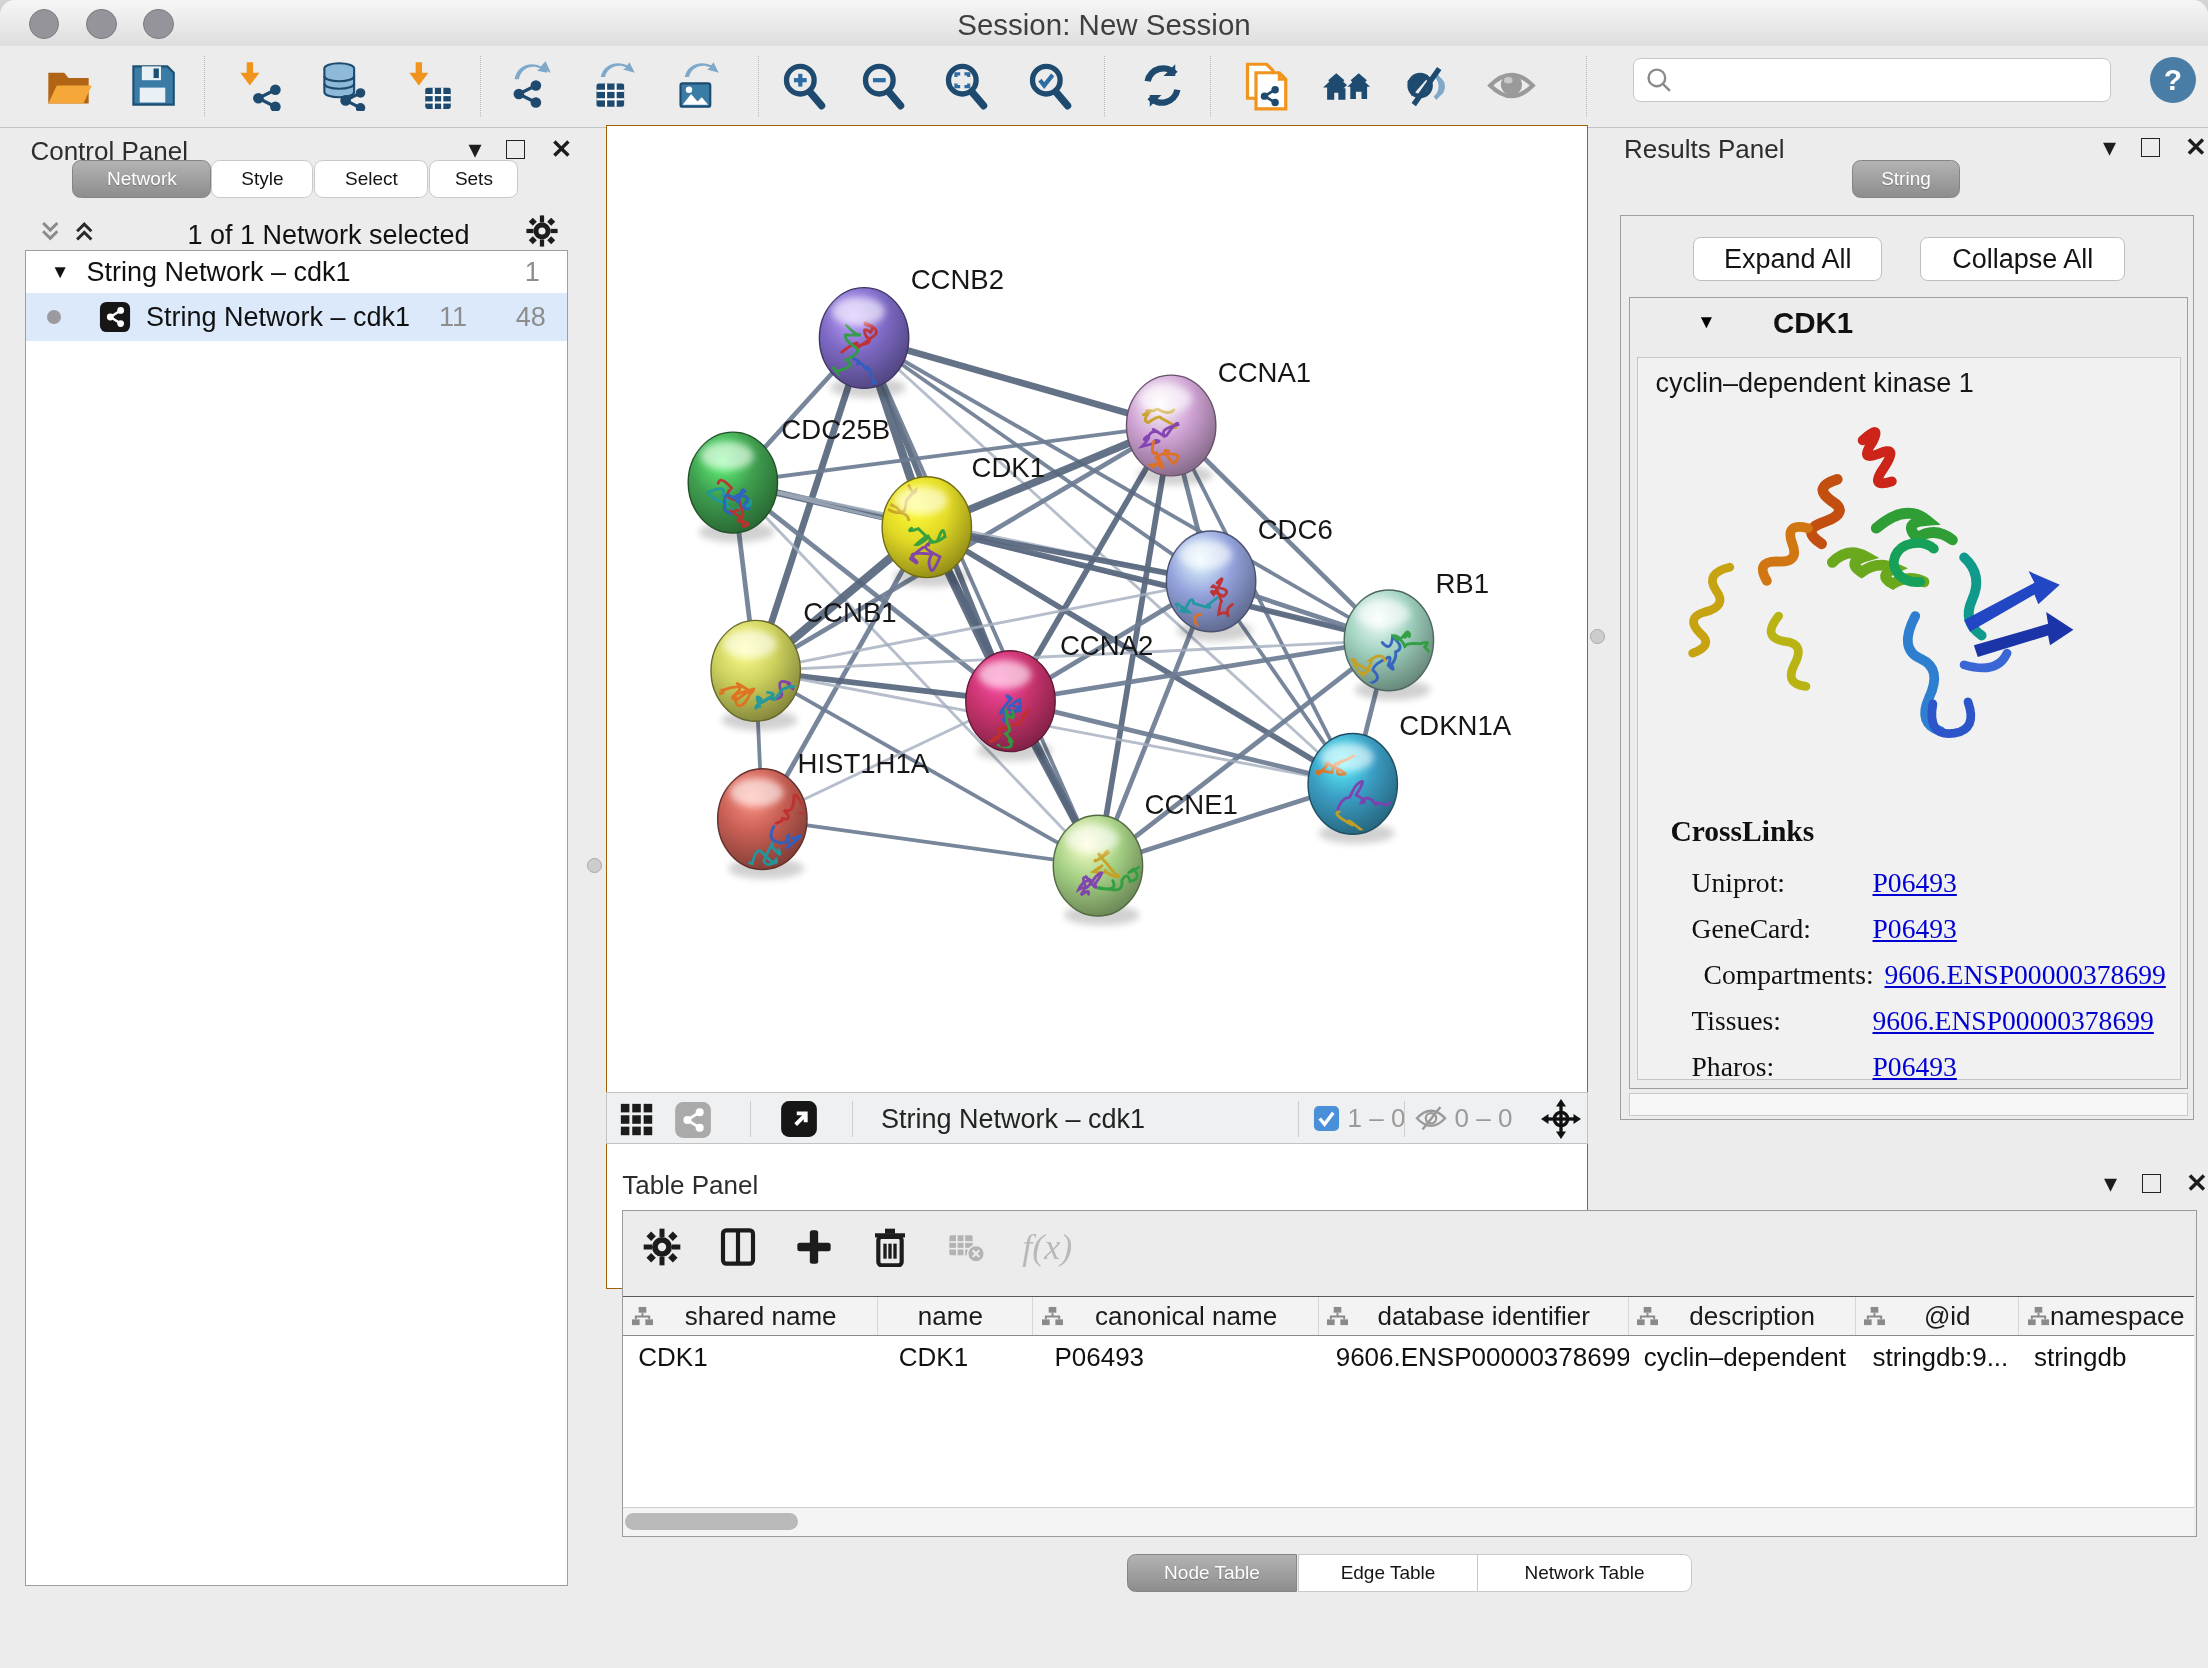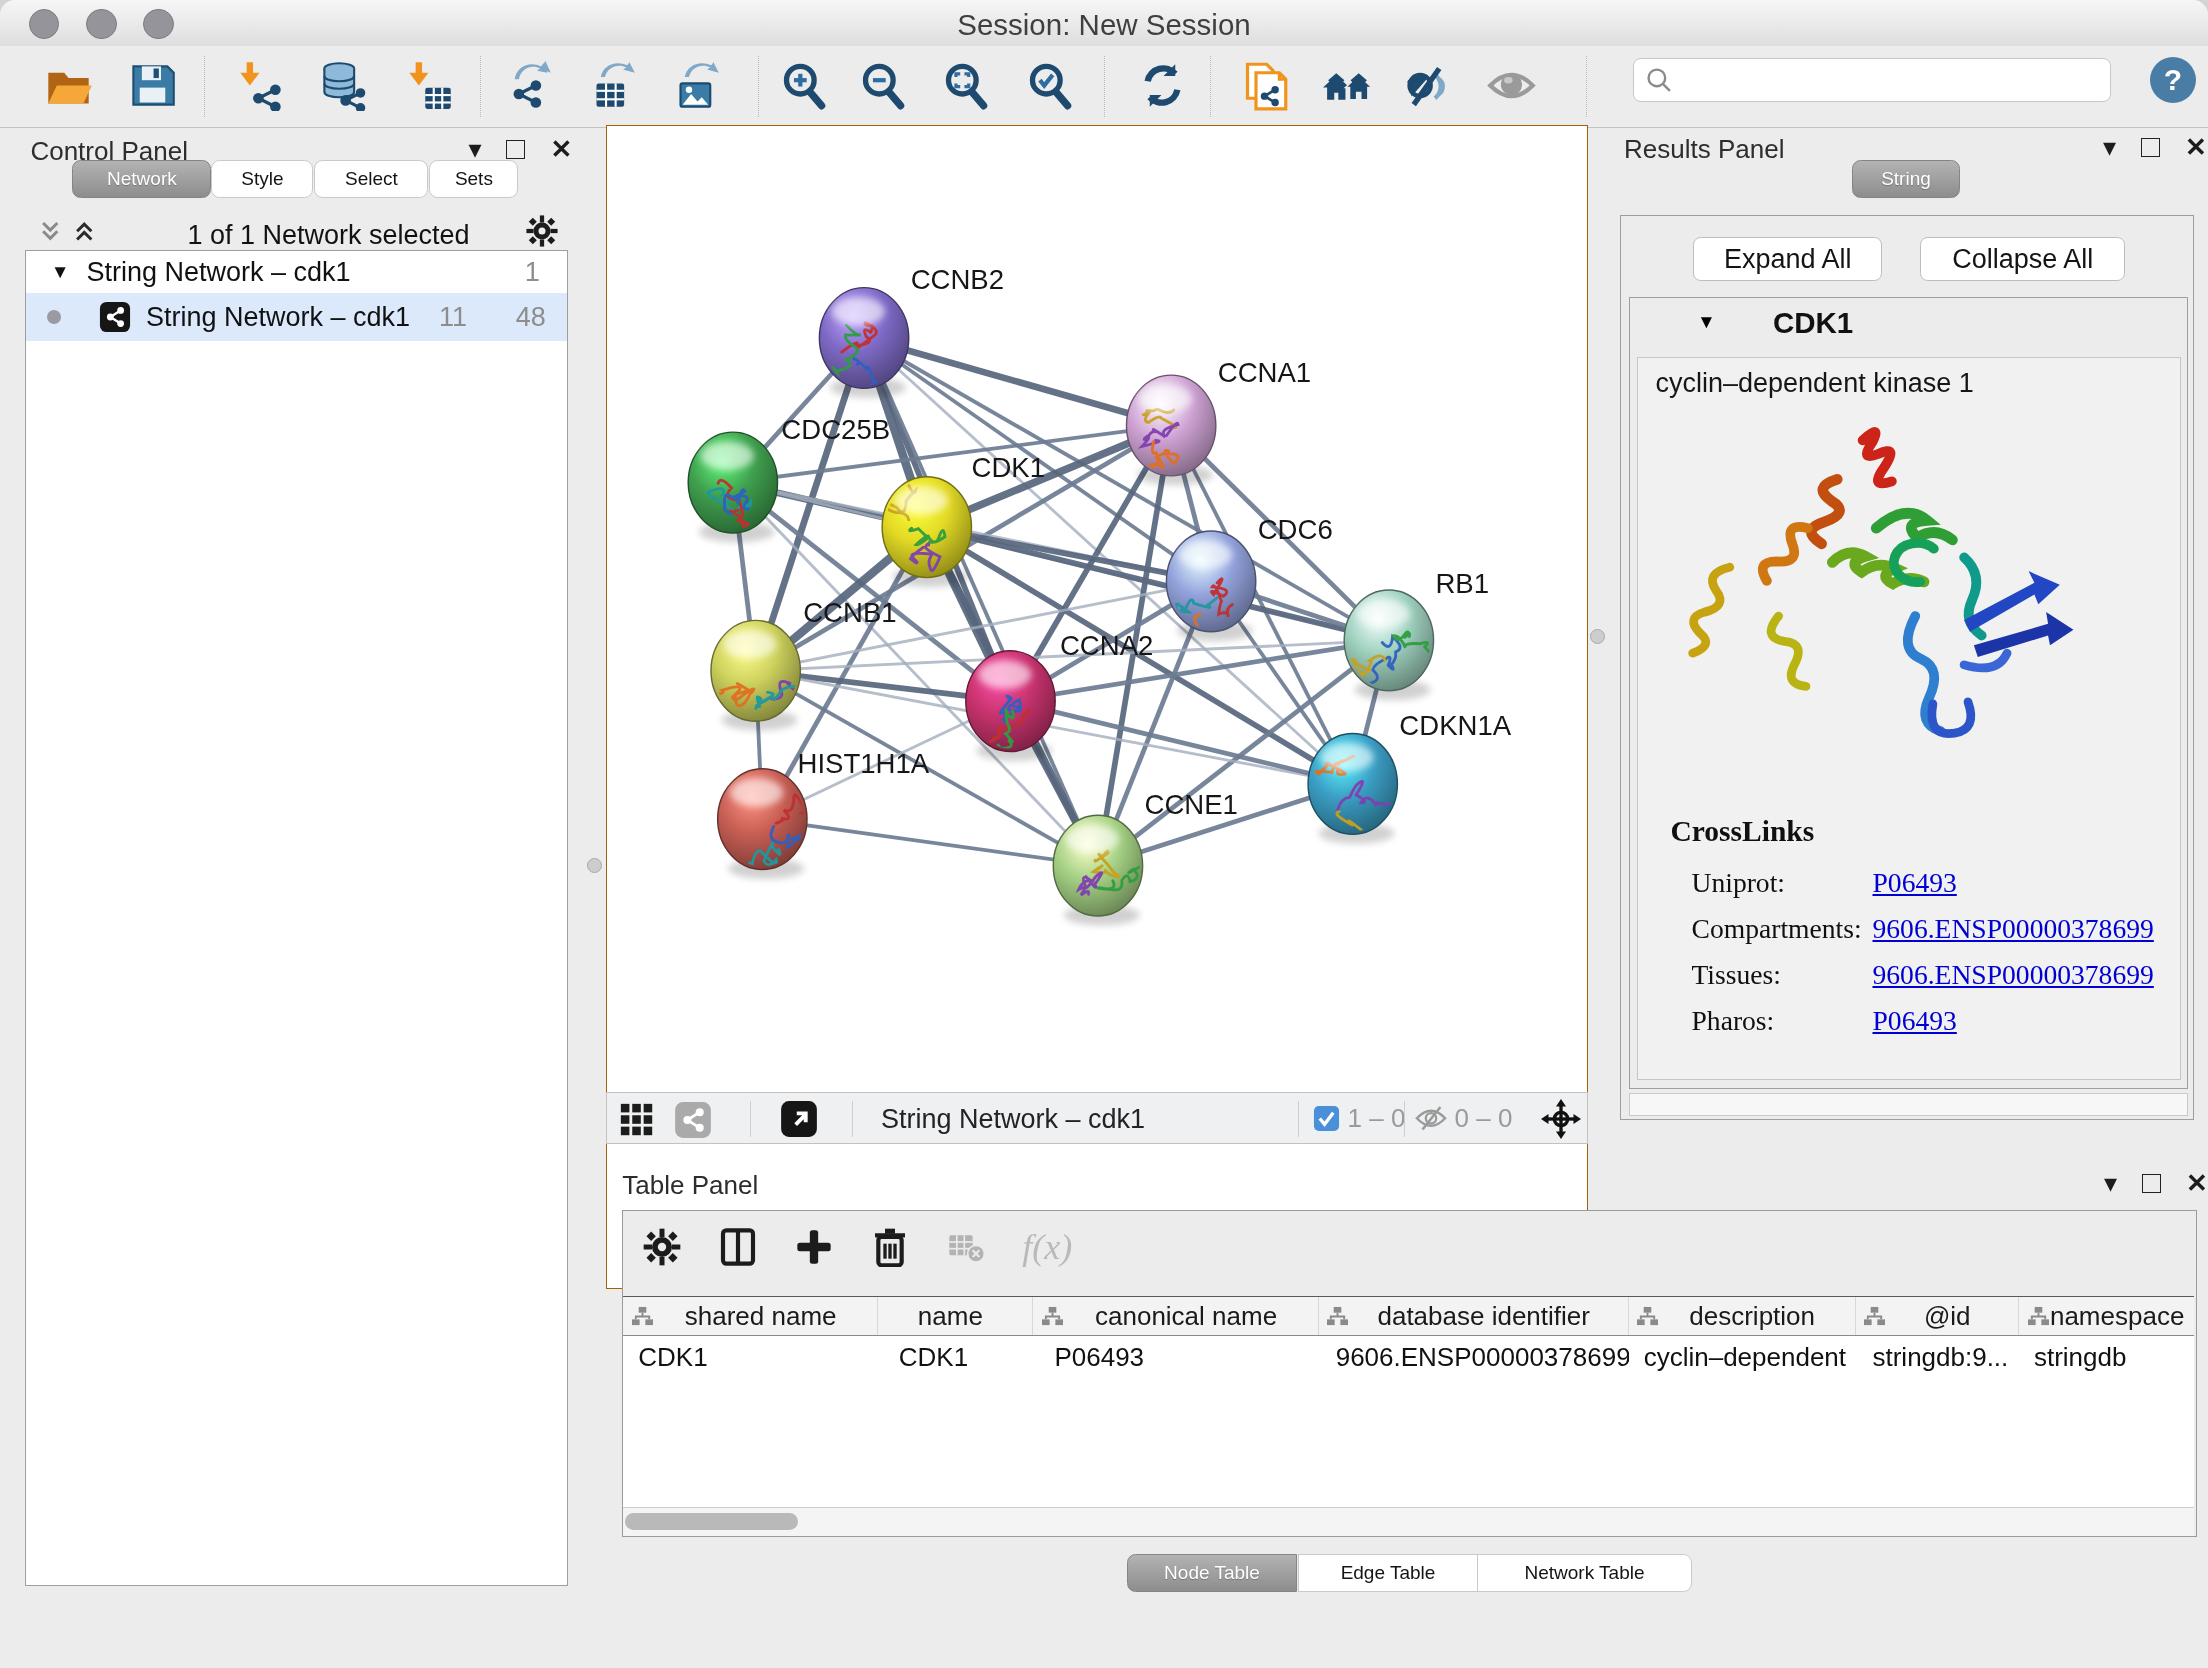--- a/index.html
+++ b/index.html
@@ -666,21 +666,22 @@
               <path d="M250 210 q-18 34 6 44 q22 10 8 40 q-12 26 12 34" stroke="#2f7fd0" stroke-width="10"></path>
               <path d="M300 260 q34 10 44 -12" stroke="#3a66d6" stroke-width="9"></path>
               <path d="M268 300 q-6 34 22 30 q24 -4 14 -32" stroke="#2b55c8" stroke-width="9"></path>
             </g>
             <polygon points="300,214 372,176 366,164 398,178 376,198 372,188 306,226" fill="#2247c4"></polygon>
             <polygon points="310,240 386,218 384,206 412,224 388,240 386,230 314,252" fill="#1b35a8"></polygon>
           </svg>
           <div class="a serif" style="left:32px;top:457px;font-size:29.5px;font-weight:bold;color:#101010;">CrossLinks</div>
           <div class="a serif" style="left:53px;top:502px;font-size:27.6px;color:#101010;line-height:46px;">
             <div><span style="display:inline-block;width:181px;">Uniprot:</span><a class="xlink">P06493</a></div>
-            <div><span style="display:inline-block;width:181px;">Compartments:</span><a class="xlink">9606.ENSP00000378699</a></div>
+            <div><span style="display:inline-block;width:181px;">GeneCard:</span><a class="xlink">P06493</a></div>
+            <div><span style="display:inline-block;width:181px;margin-left:12px;">Compartments:</span><a class="xlink">9606.ENSP00000378699</a></div>
             <div><span style="display:inline-block;width:181px;">Tissues:</span><a class="xlink">9606.ENSP00000378699</a></div>
             <div><span style="display:inline-block;width:181px;">Pharos:</span><a class="xlink">P06493</a></div>
           </div>
         </div>
       </div>
       <div class="a" style="left:7.6px;top:877px;width:559px;height:23px;background:#f7f7f7;border:1px solid #c9c9c9;box-sizing:border-box;"></div>
     </div>
   </div>
 
   <div class="a" style="left:609px;top:1157px;width:1600px;height:439px;">

